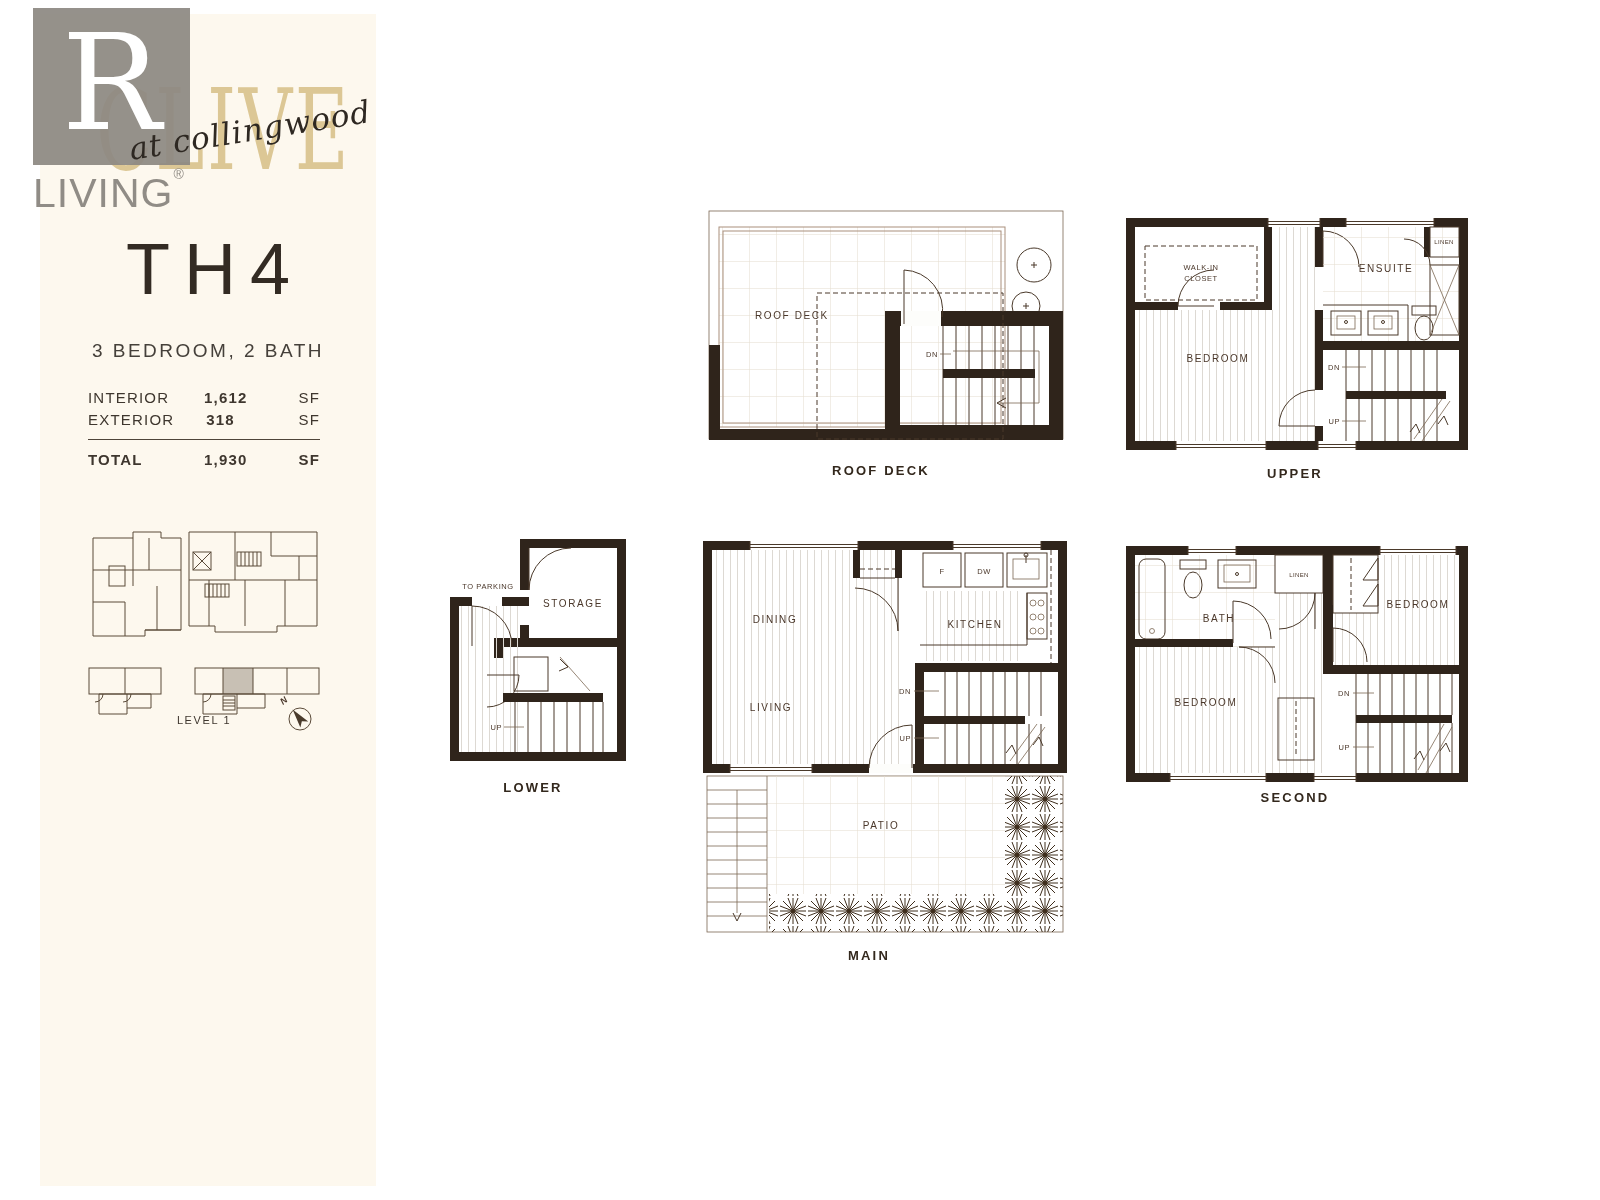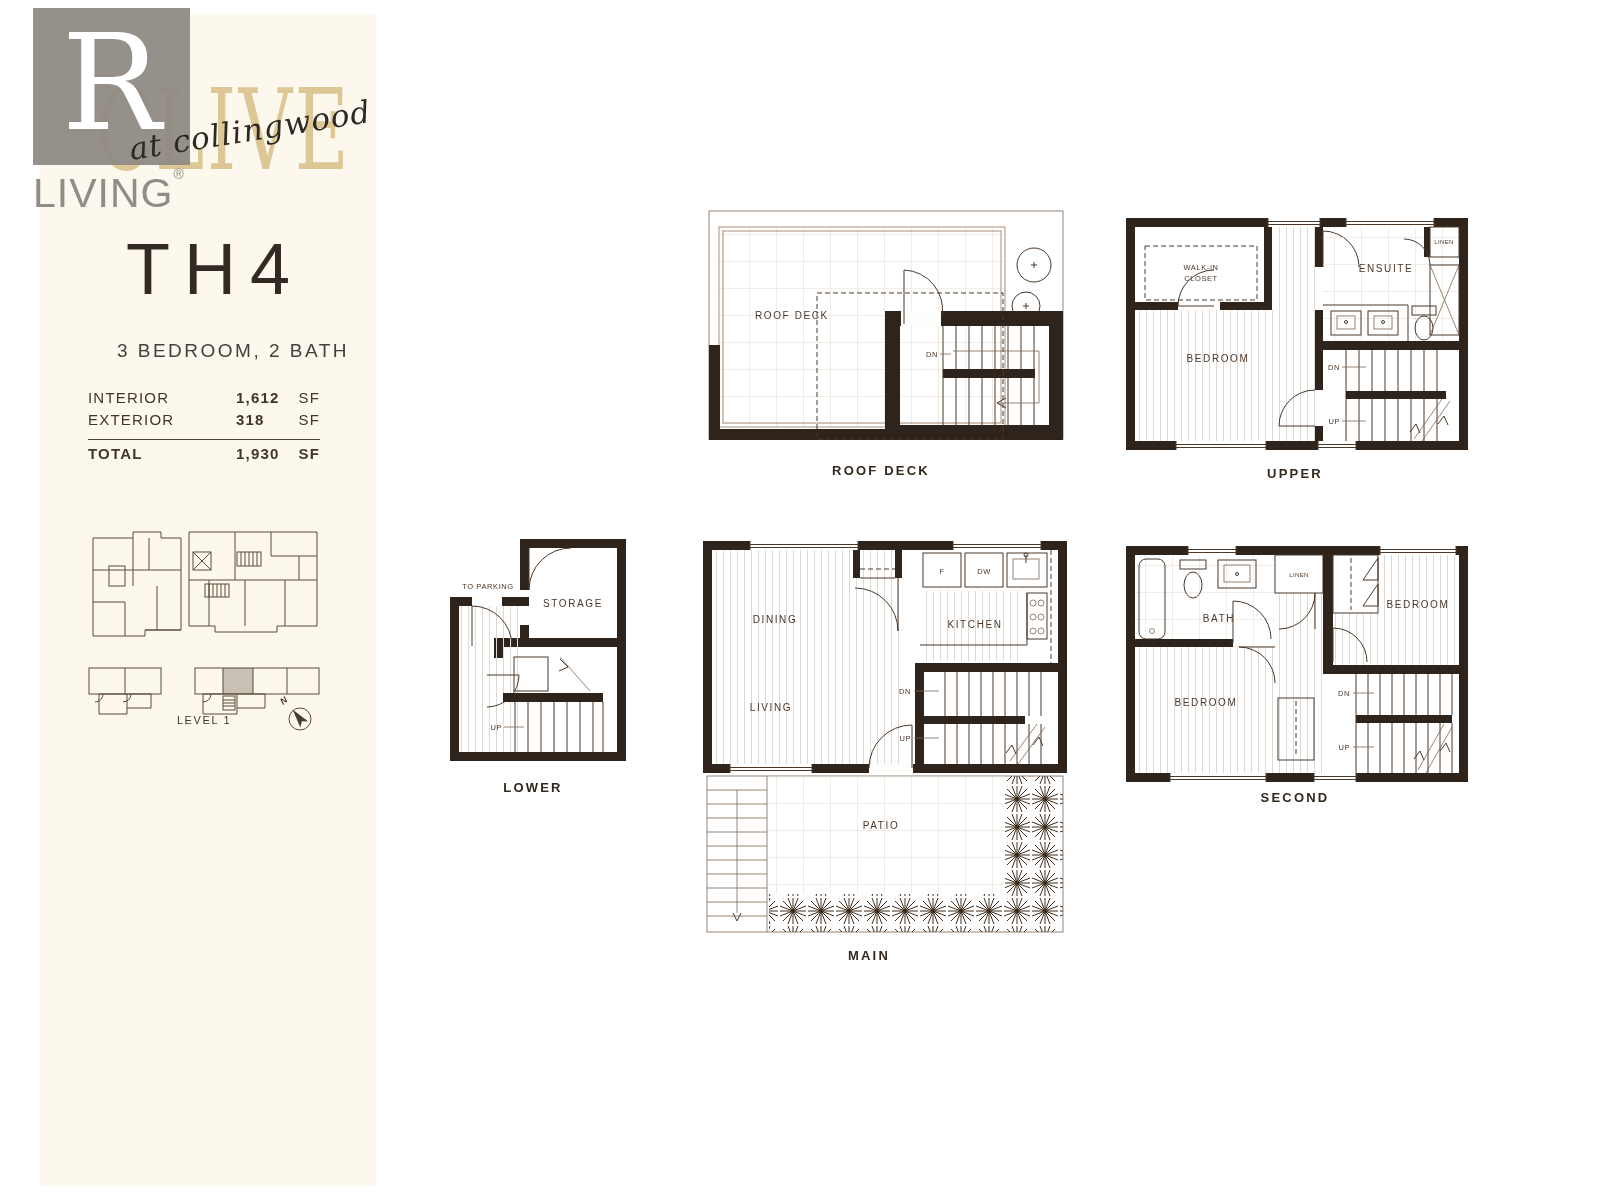--- a/index.html
+++ b/index.html
@@ -16,27 +16,27 @@
   
   .rl-box{left:33px;top:8px;width:157px;height:157px;background:rgba(141,137,130,.93);z-index:3;
        display:flex;align-items:center;justify-content:center;}
   .rl-box .r{font-family:"DejaVu Serif",serif;font-size:132px;line-height:1;color:#ffffff;margin-top:-8px;}
   .rl-text{left:33px;top:166px;font-size:41px;color:rgba(138,134,127,.95);letter-spacing:1px;z-index:3;}
   .rl-text sup{font-size:14px;vertical-align:28px;}
   
   .unit-name{left:40px;top:228px;width:336px;text-align:center;font-size:72px;font-weight:200;
        letter-spacing:14px;text-indent:14px;color:#332B23;}
   .unit-sub{left:40px;top:340px;width:336px;text-align:center;font-size:19px;letter-spacing:2.5px;
-       color:#45403A;margin-left:25px;}
+       color:#45403A;}
   .areas{left:88px;top:386px;width:232px;font-size:15px;letter-spacing:1.2px;color:#3E362E;}
-  .area-row{display:flex;height:22px;align-items:center;}
+  .area-row{display:flex;height:22px;align-items:center;gap:32px;}
   .area-row .lbl{flex:1;}
   .area-row .val{width:54px;text-align:left;font-weight:bold;}
   .area-row .un{width:30px;text-align:right;}
-  .total-row{border-top:1.5px solid #4E4439;margin-top:9px;padding-top:2px;font-weight:bold;}
+  .total-row{border-top:1.5px solid #4E4439;margin-top:9px;padding-top:8px;font-weight:bold;}
   
   .caption{transform:translateX(-50%);font-size:13px;font-weight:700;letter-spacing:2.2px;
        color:#33281D;white-space:nowrap;}
   .footer{left:376px;top:1117px;width:1224px;text-align:center;font-size:9.5px;line-height:16px;
        color:#473D33;}
   
   svg{position:absolute;overflow:visible;}
   .w{fill:#2F241B;stroke:none;}
   .ln{stroke:#4A392A;stroke-width:1;fill:none;}
   .thin{stroke:#7B6753;stroke-width:.8;fill:none;}

